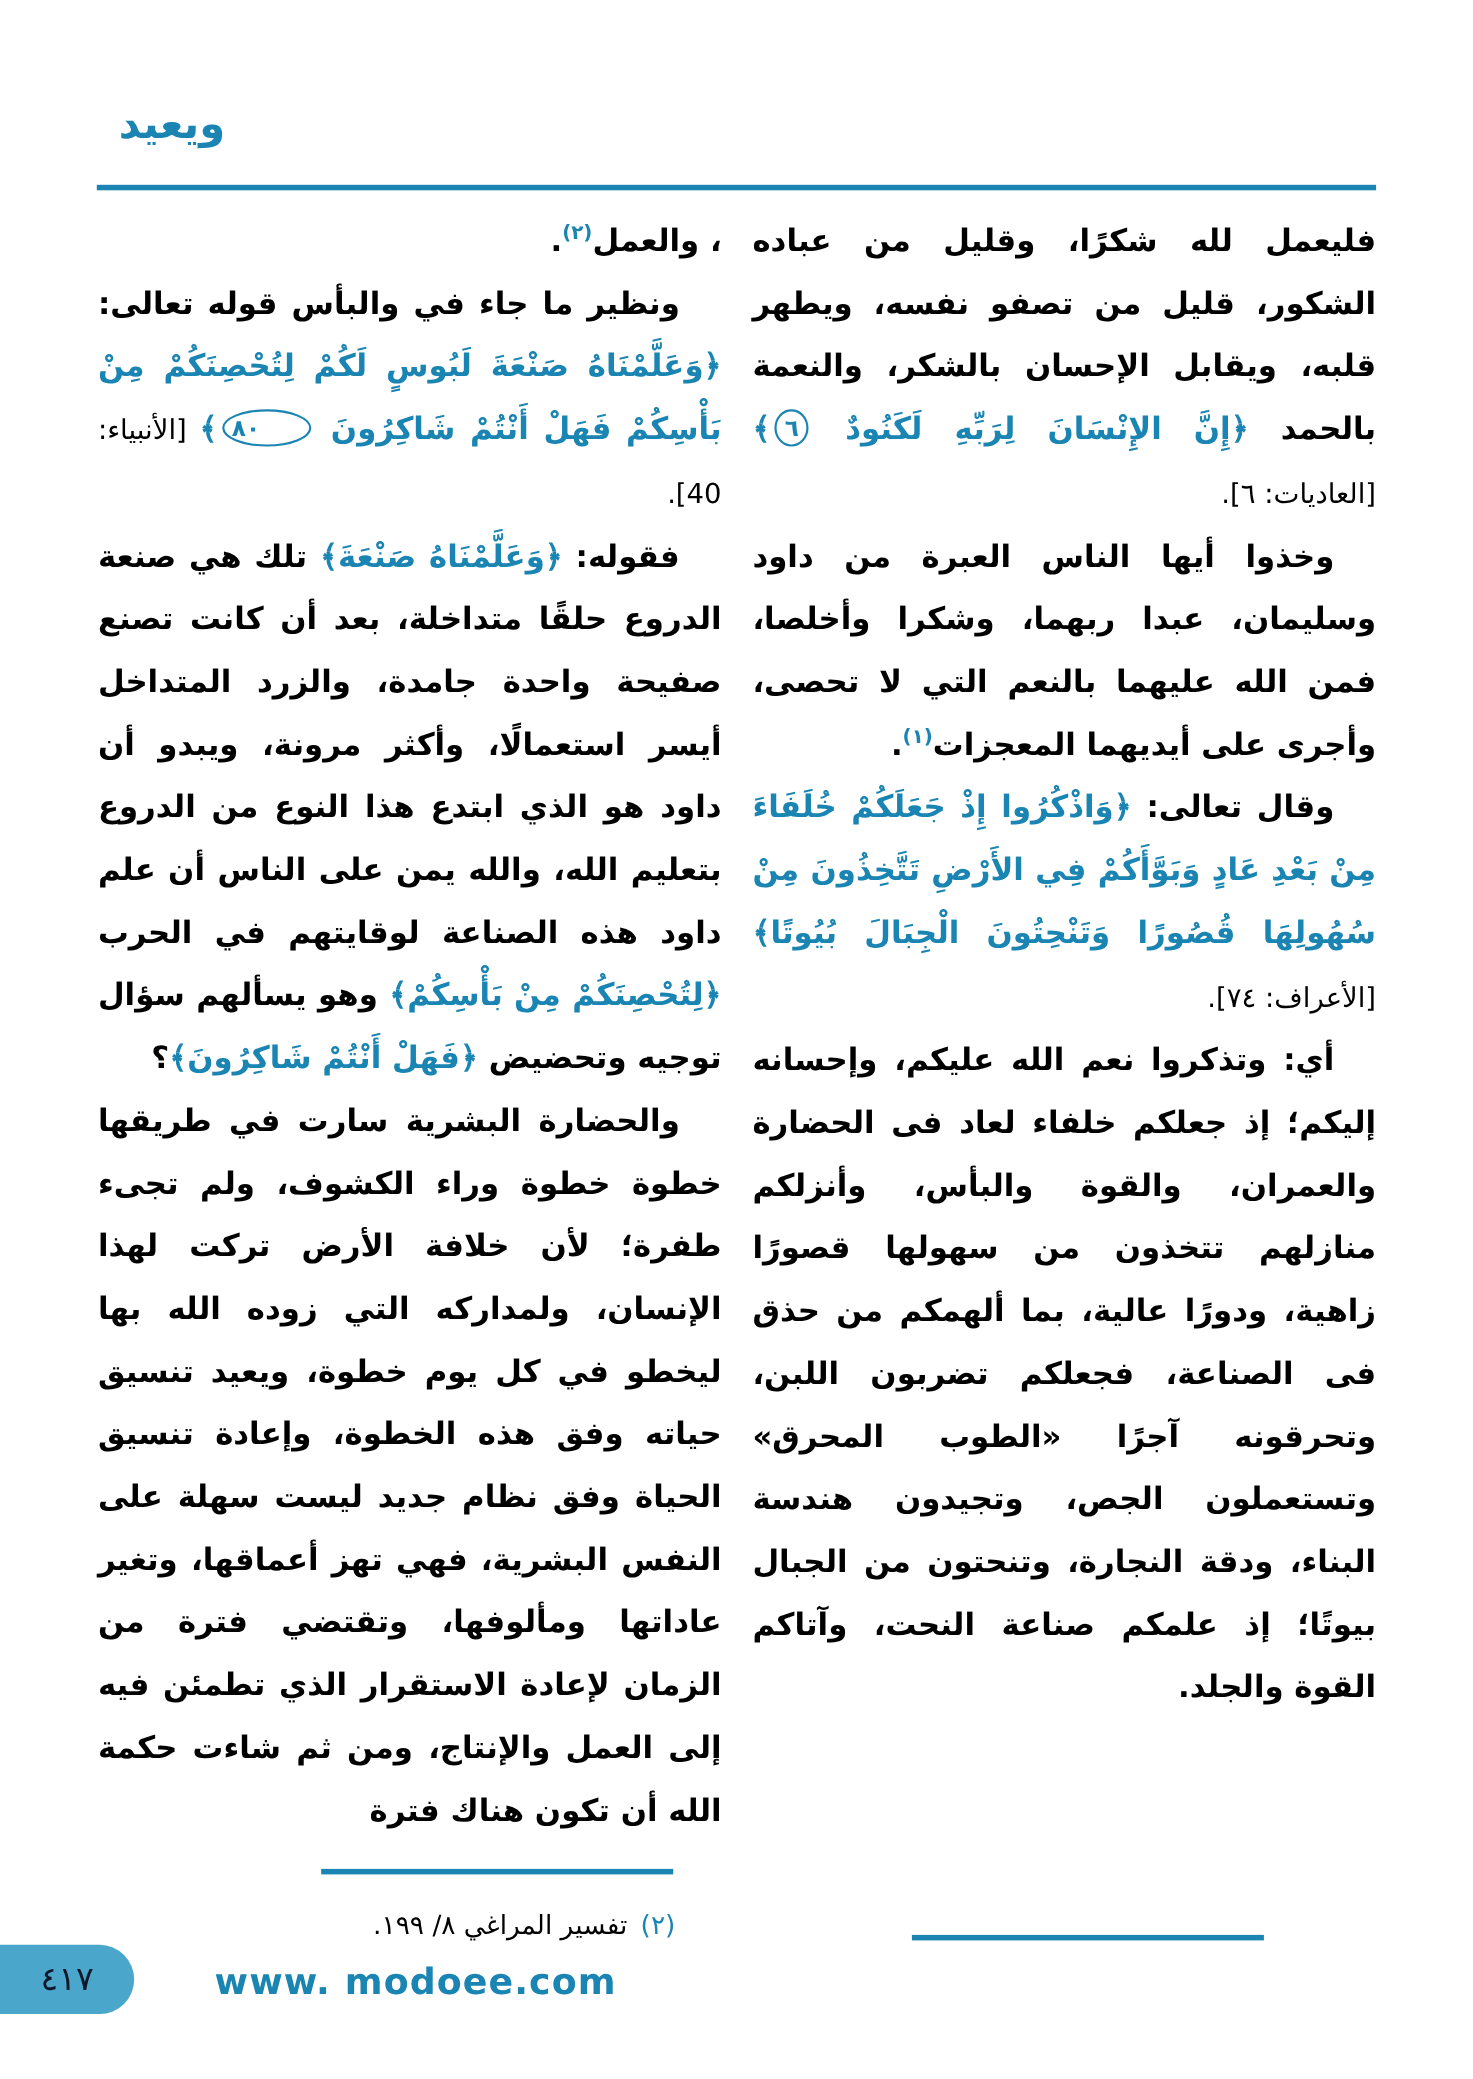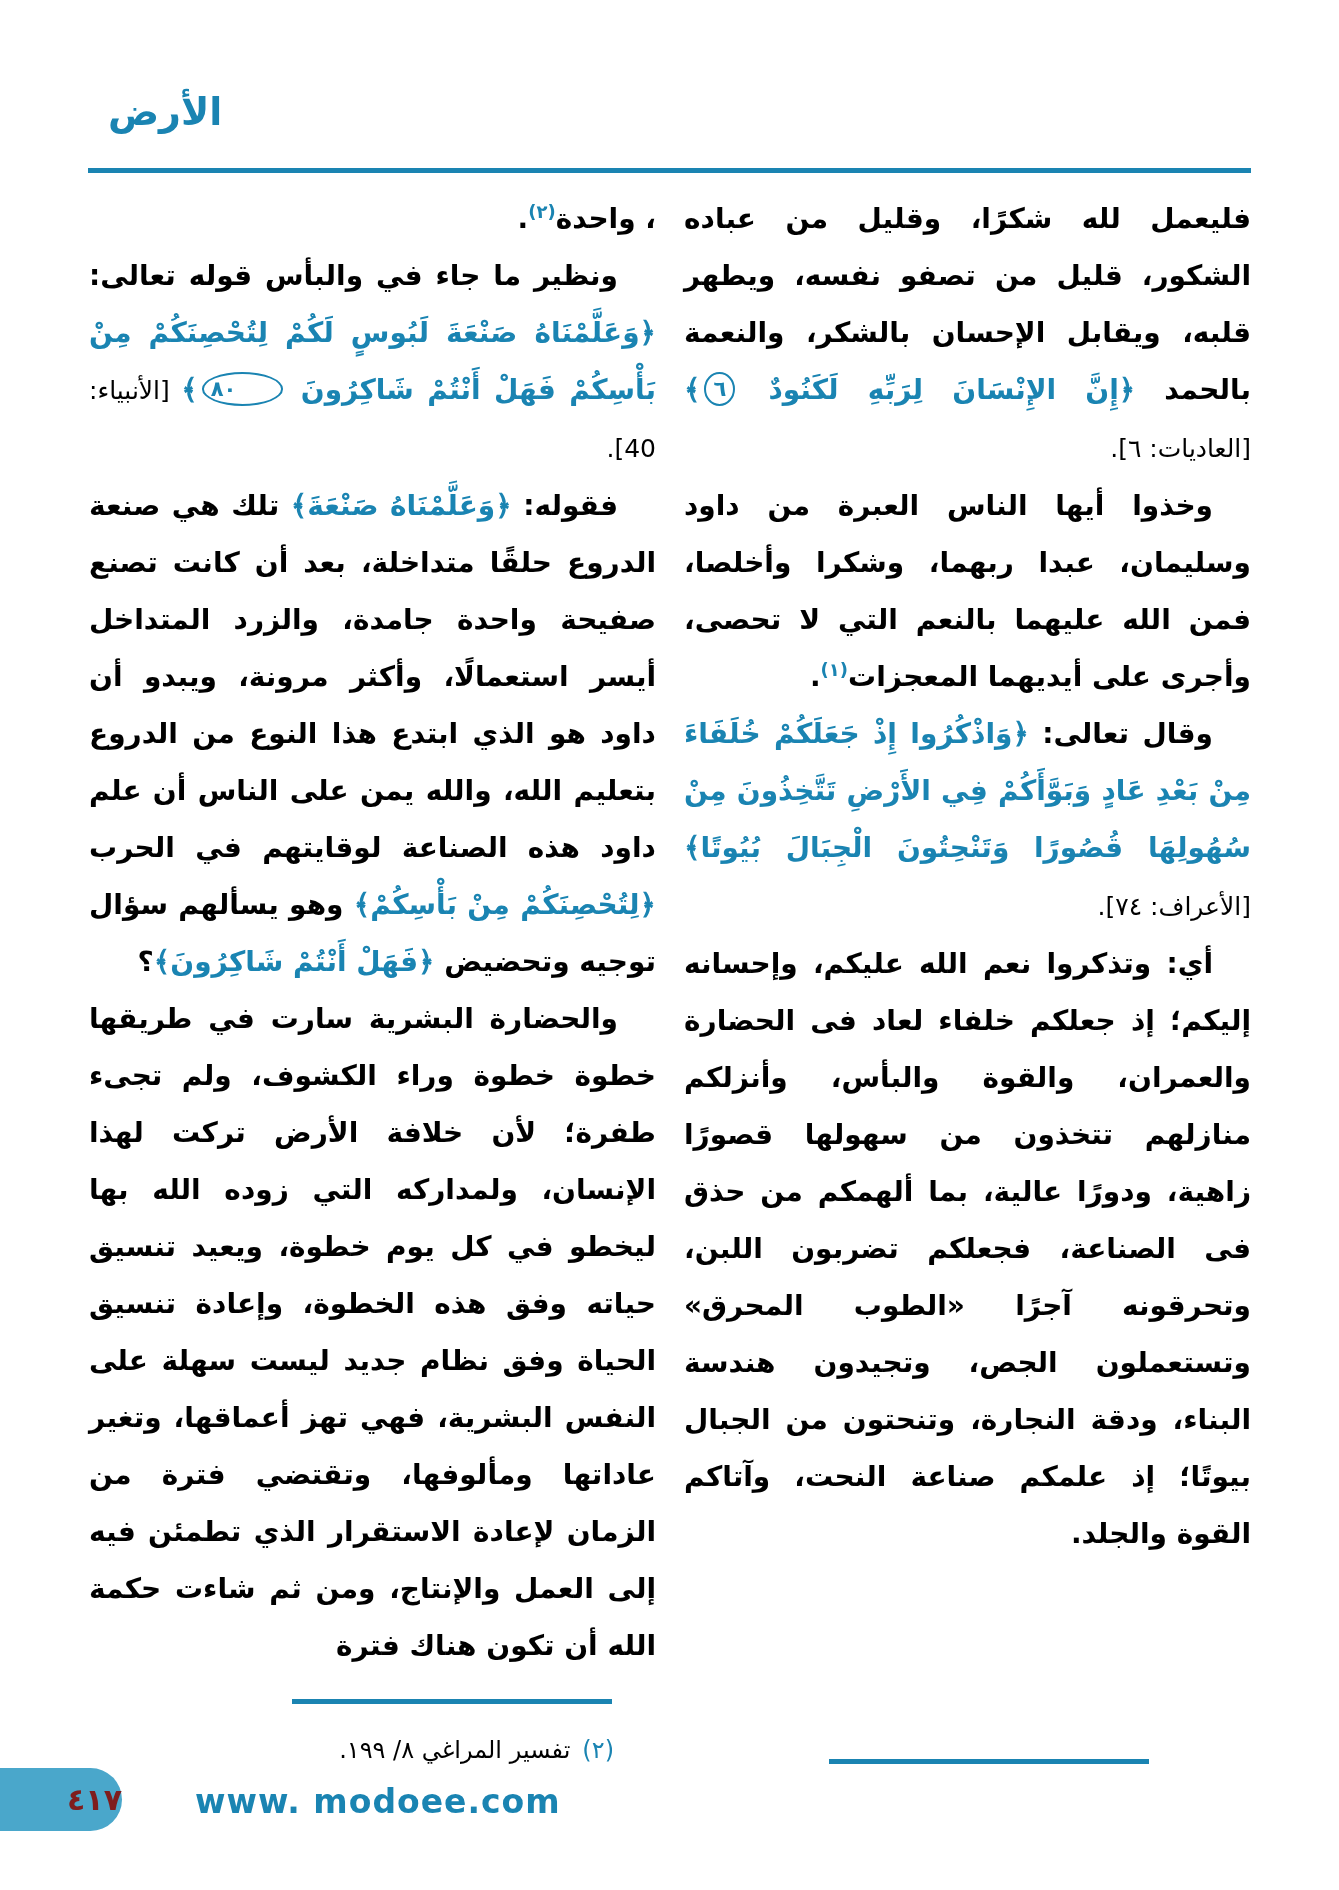--- a/index.html
+++ b/index.html
@@ -73,55 +73,55 @@
   }
   .fn-pad-right{padding-right:10px;}
   .fn-pad-left{padding-right:42px;margin-top:32px;}
   .seg-fnm{color:var(--accent);margin-left:12px;}
   
   .page-badge{
     position:absolute;left:0;top:1768px;
     width:122px;height:63px;
     background:var(--pill);
     border-radius:0 32px 32px 0;
-    display:flex;align-items:center;
-    color:#7f1d1d;font-size:30px;font-weight:bold;
+    display:flex;align-items:center;justify-content:center;
+    color:#0f172a;font-size:30px;font-weight:normal;
   }
   .website{
     position:absolute;left:155px;top:1782px;
     color:var(--accent);
     font-size:33px;font-weight:bold;
     direction:ltr;letter-spacing:1px;margin-left:40px;
   }
 </style>
 </head>
 <body>
 
 <div class="page">
 
-  <div class="header-title">الأرض</div>
+  <div class="header-title">ويعيد</div>
   <div class="header-rule"></div>
 
   <div class="columns">
 
     <div class="column">
       <div class="col-body">
           <p class="para"><span class="seg-n">فليعمل لله شكرًا، وقليل من عباده الشكور، قليل من تصفو نفسه، ويطهر قلبه، ويقابل الإحسان بالشكر، والنعمة بالحمد </span><span class="seg-q">﴿إِنَّ الإِنْسَانَ لِرَبِّهِ لَكَنُودٌ </span><span class="seg-anum">٦</span><span class="seg-q">﴾</span><span class="seg-r"> [العاديات: ٦].</span></p>
           <p class="para indent"><span class="seg-n">وخذوا أيها الناس العبرة من داود وسليمان، عبدا ربهما، وشكرا وأخلصا، فمن الله عليهما بالنعم التي لا تحصى، وأجرى على أيديهما المعجزات</span><span class="seg-fn">(١)</span><span class="seg-n">.</span></p>
           <p class="para indent"><span class="seg-n">وقال تعالى: </span><span class="seg-q">﴿وَاذْكُرُوا إِذْ جَعَلَكُمْ خُلَفَاءَ مِنْ بَعْدِ عَادٍ وَبَوَّأَكُمْ فِي الأَرْضِ تَتَّخِذُونَ مِنْ سُهُولِهَا قُصُورًا وَتَنْحِتُونَ الْجِبَالَ بُيُوتًا﴾</span><span class="seg-r"> [الأعراف: ٧٤].</span></p>
           <p class="para indent"><span class="seg-n">أي: وتذكروا نعم الله عليكم، وإحسانه إليكم؛ إذ جعلكم خلفاء لعاد فى الحضارة والعمران، والقوة والبأس، وأنزلكم منازلهم تتخذون من سهولها قصورًا زاهية، ودورًا عالية، بما ألهمكم من حذق فى الصناعة، فجعلكم تضربون اللبن، وتحرقونه آجرًا «الطوب المحرق» وتستعملون الجص، وتجيدون هندسة البناء، ودقة النجارة، وتنحتون من الجبال بيوتًا؛ إذ علمكم صناعة النحت، وآتاكم القوة والجلد.</span></p>
         </div>
       <div class="footnote-block">
         <div class="footnote-sep sep-offset-right"></div>
       </div>
     </div>
 
     <div class="column">
       <div class="col-body">
-          <p class="para"><span class="seg-n">، واحدة</span><span class="seg-fn">(٢)</span><span class="seg-n">.</span></p>
+          <p class="para"><span class="seg-n">، والعمل</span><span class="seg-fn">(٢)</span><span class="seg-n">.</span></p>
           <p class="para indent"><span class="seg-n">ونظير ما جاء في والبأس قوله تعالى: </span><span class="seg-q">﴿وَعَلَّمْنَاهُ صَنْعَةَ لَبُوسٍ لَكُمْ لِتُحْصِنَكُمْ مِنْ بَأْسِكُمْ فَهَلْ أَنْتُمْ شَاكِرُونَ </span><span class="seg-anum">٨٠</span><span class="seg-q">﴾</span><span class="seg-r"> [الأنبياء: 40].</span></p>
           <p class="para indent"><span class="seg-n">فقوله: </span><span class="seg-q">﴿وَعَلَّمْنَاهُ صَنْعَةَ﴾</span><span class="seg-n"> تلك هي صنعة الدروع حلقًا متداخلة، بعد أن كانت تصنع صفيحة واحدة جامدة، والزرد المتداخل أيسر استعمالًا، وأكثر مرونة، ويبدو أن داود هو الذي ابتدع هذا النوع من الدروع بتعليم الله، والله يمن على الناس أن علم داود هذه الصناعة لوقايتهم في الحرب </span><span class="seg-q">﴿لِتُحْصِنَكُمْ مِنْ بَأْسِكُمْ﴾</span><span class="seg-n"> وهو يسألهم سؤال توجيه وتحضيض </span><span class="seg-q">﴿فَهَلْ أَنْتُمْ شَاكِرُونَ﴾</span><span class="seg-n">؟</span></p>
           <p class="para indent"><span class="seg-n">والحضارة البشرية سارت في طريقها خطوة خطوة وراء الكشوف، ولم تجىء طفرة؛ لأن خلافة الأرض تركت لهذا الإنسان، ولمداركه التي زوده الله بها ليخطو في كل يوم خطوة، ويعيد تنسيق حياته وفق هذه الخطوة، وإعادة تنسيق الحياة وفق نظام جديد ليست سهلة على النفس البشرية، فهي تهز أعماقها، وتغير عاداتها ومألوفها، وتقتضي فترة من الزمان لإعادة الاستقرار الذي تطمئن فيه إلى العمل والإنتاج، ومن ثم شاءت حكمة الله أن تكون هناك فترة</span></p>
         </div>
       <div class="footnote-block">
         <div class="footnote-sep sep-offset-left"></div>
         <div class="footnote-line fn-pad-left">
           <span class="seg-fnm">(٢)</span><span class="footnote-text">تفسير المراغي ٨/ ١٩٩.</span>
         </div>
       </div>

